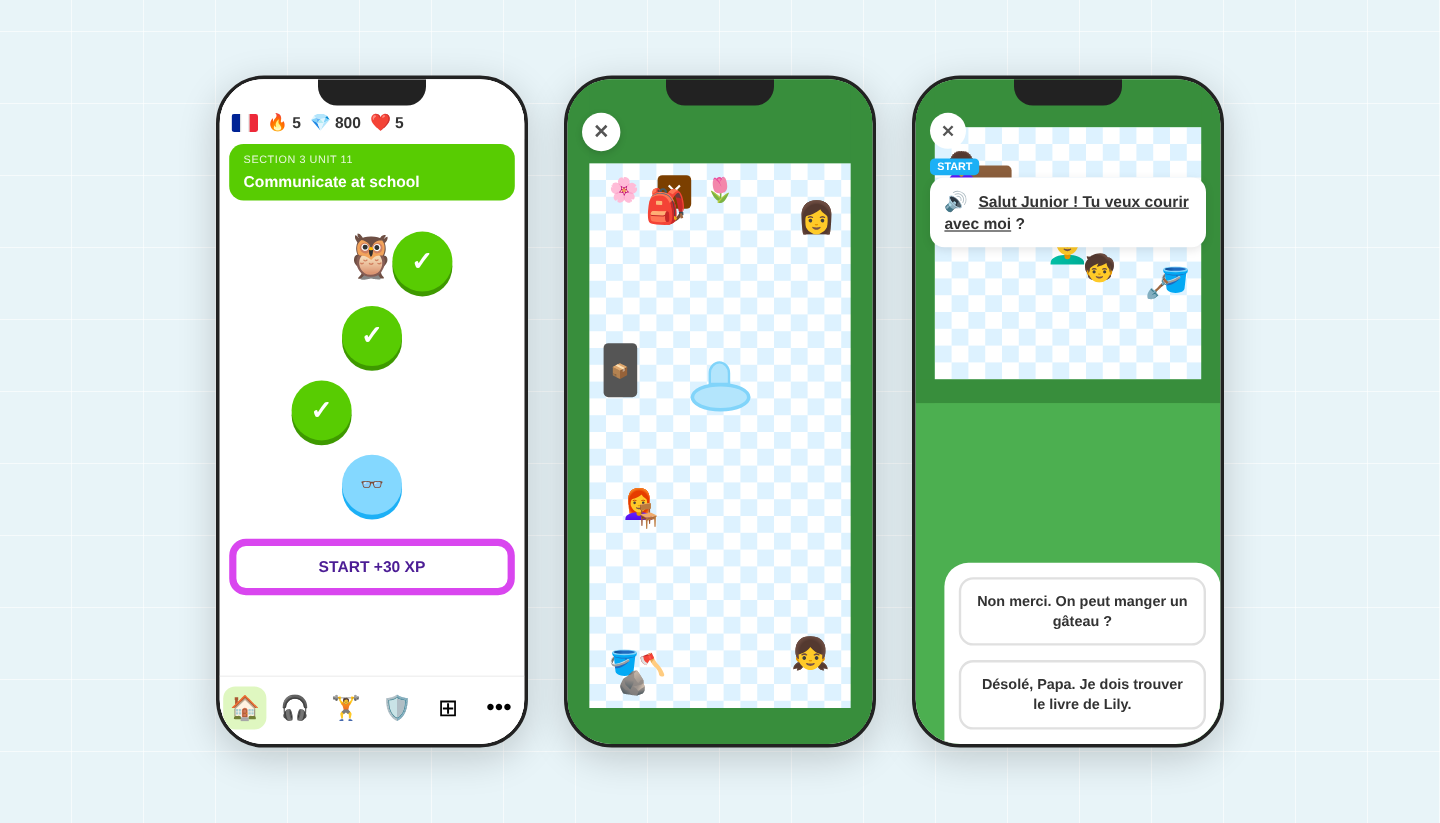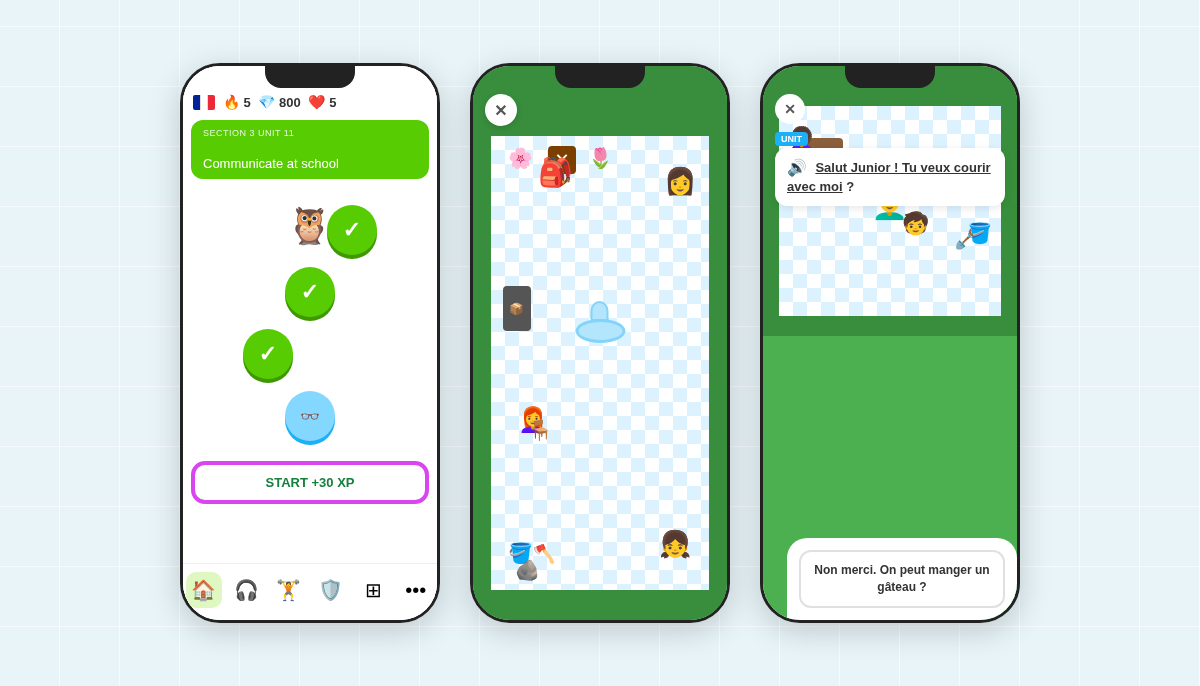--- a/index.html
+++ b/index.html
@@ -106,22 +106,22 @@
     }
     .section-label {
       font-size: 9px;
       font-weight: 400;
       opacity: 0.85;
       letter-spacing: 0.5px;
       text-transform: uppercase;
     }
     .unit-title {
       font-size: 13px;
-      font-weight: 400;
-      margin-top: 18px;
+      font-weight: 700;
+      margin-top: 6px;
     }
 
     .path-area {
       display: flex;
       flex-direction: column;
       align-items: center;
       padding: 10px 0;
       gap: 0;
       position: relative;
     }
@@ -170,23 +170,23 @@
       padding: 10px 14px;
       border: 2px solid #e0e0e0;
     }
     .adventure-label {
       font-size: 10px;
       font-weight: 700;
       color: #777;
     }
     .start-btn {
       background: #fff;
-      border: 4px solid #d946ef;
+      border: 6px solid #d946ef;
       border-radius: 14px;
-      color: #15803d;
+      color: #4c1d95;
       font-weight: 800;
       font-size: 13px;
       text-align: center;
       padding: 10px;
       margin: 6px 8px 8px 8px;
       cursor: pointer;
     }
 
     .phone1-nav {
       position: absolute;
@@ -452,26 +452,27 @@
       <div style="position:absolute;top:120px;left:50%;transform:translateX(-50%);font-size:30px;z-index:5;">👨‍🦰</div>
 
       <div style="position:absolute;top:145px;left:55%;font-size:22px;z-index:5;">🧒</div>
 
       <div style="position:absolute;top:155px;right:25px;font-size:20px;z-index:5;">🪣</div>
       <div style="position:absolute;top:165px;right:42px;font-size:16px;z-index:5;">🪏</div>
     </div>
 
     <div class="phone3-close-btn" style="z-index:20;">✕</div>
 
-    <div class="eddy-badge" style="top:66px;z-index:20;">UNIT</div>
+    <div class="eddy-badge" style="top:66px;z-index:20;">START</div>
 
     <div class="speech-bubble" style="top:82px;z-index:20;">
       <span class="audio-icon">🔊</span>
       <span class="speech-text">
         <span class="underline">Salut Junior ! Tu veux courir avec moi</span> ?
       </span>
     </div>
 
     <div class="response-area" style="z-index:20;">
       <div class="response-option">Non merci. On peut manger un gâteau ?</div>
+      <div class="response-option">Désolé, Papa. Je dois trouver le livre de Lily.</div>
     </div>
   </div>
 </div>
 
 </body></html>

